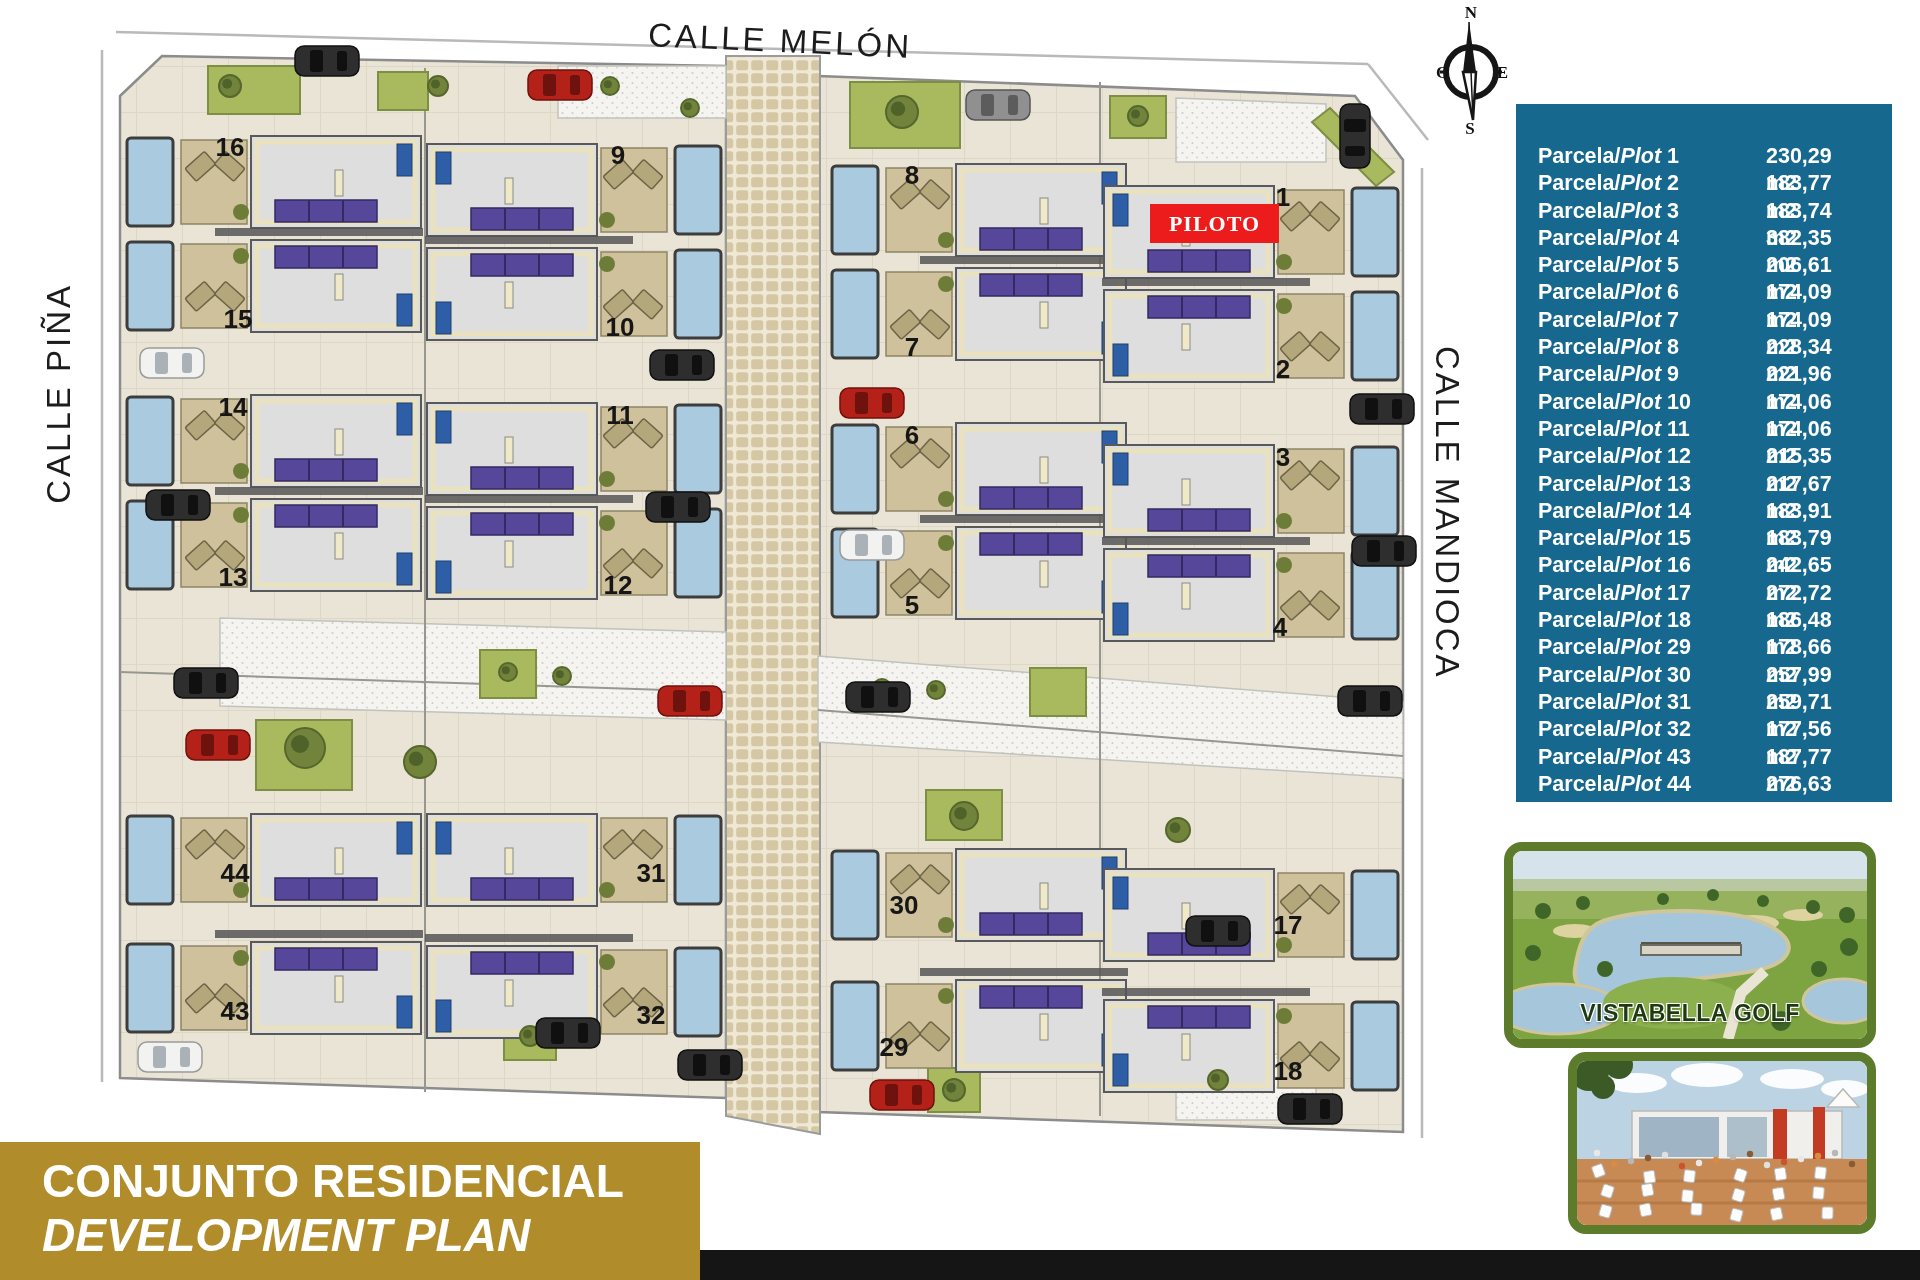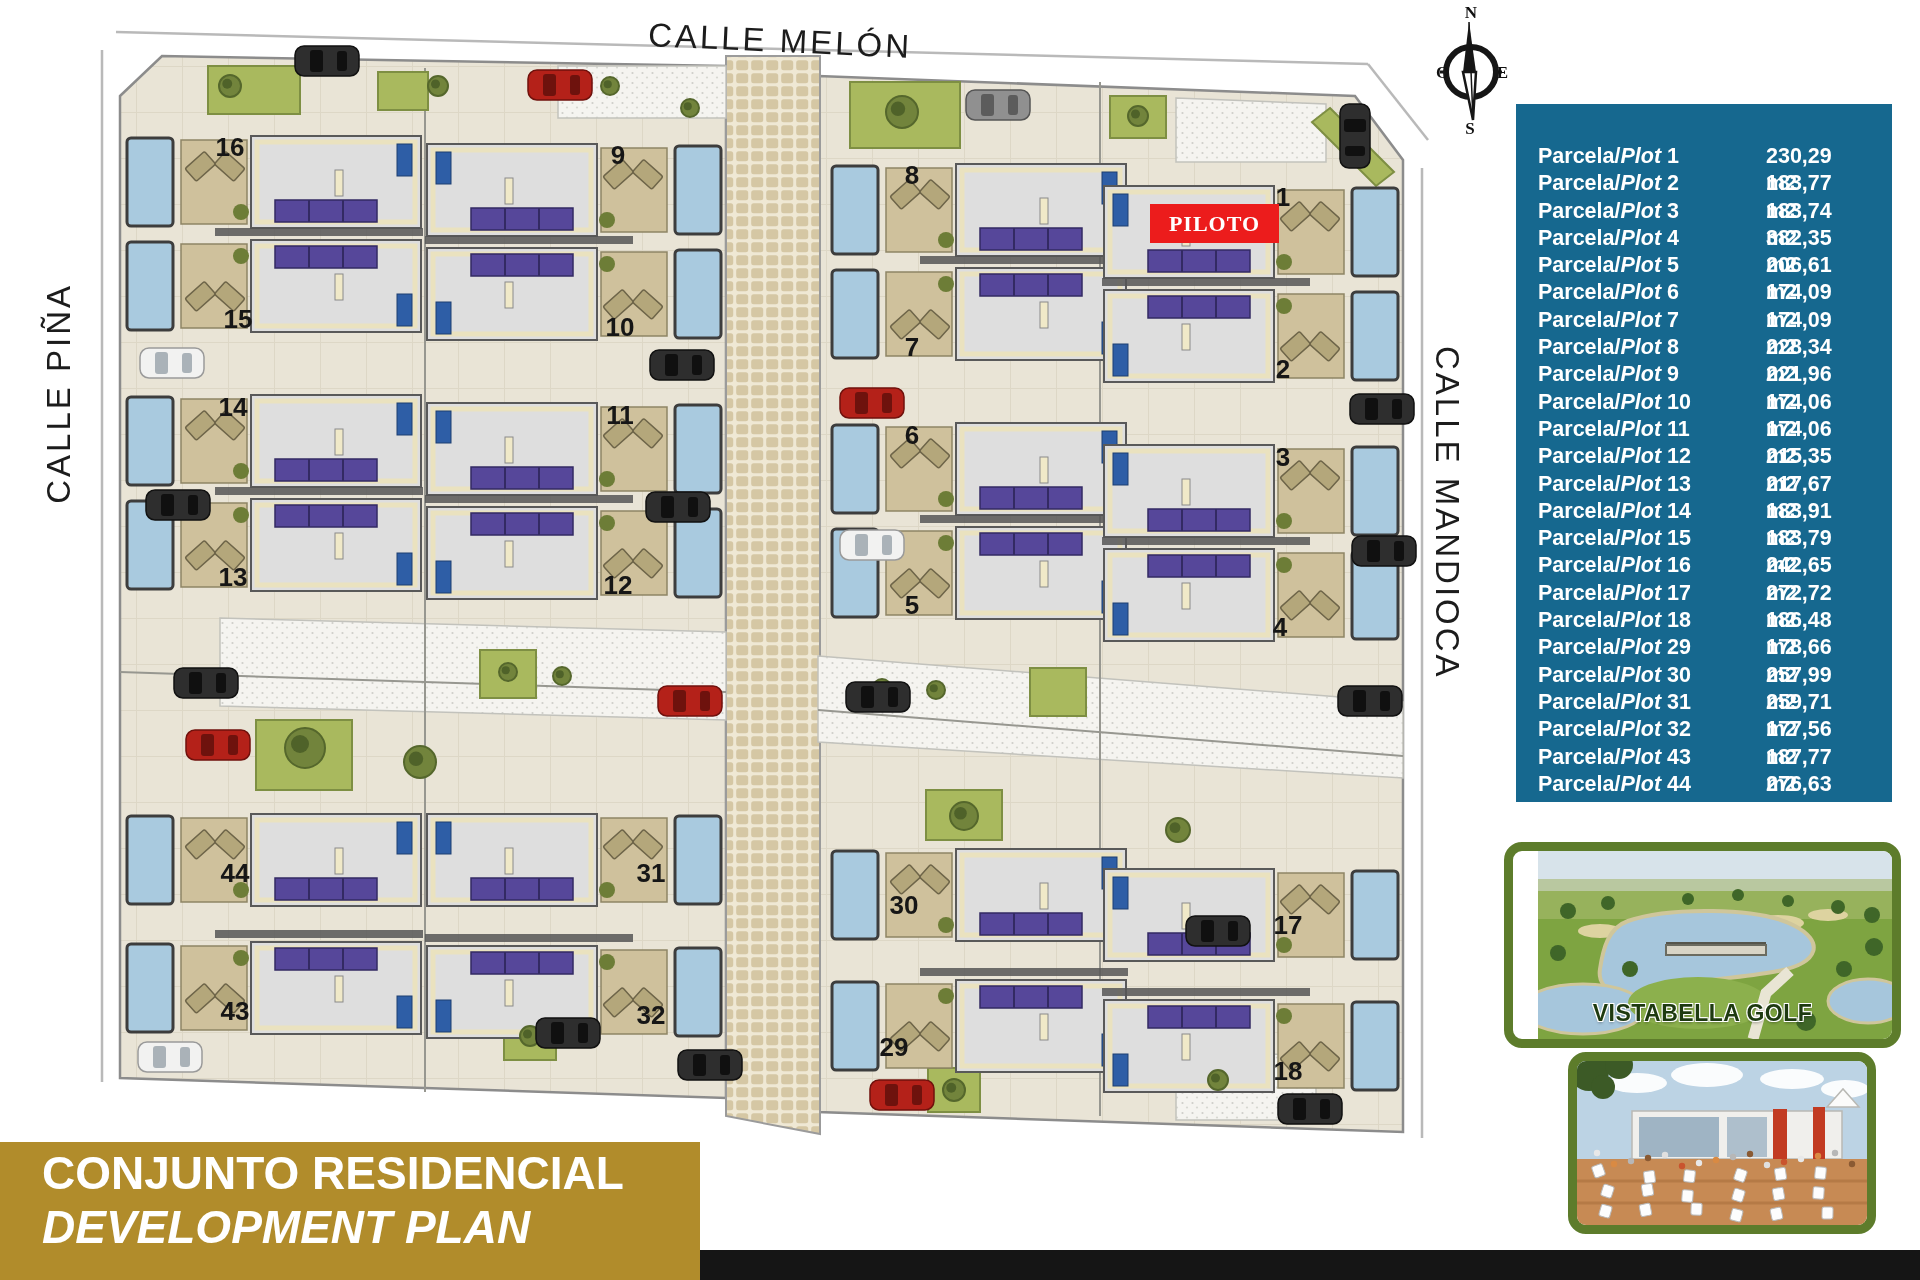--- a/index.html
+++ b/index.html
@@ -31,29 +31,29 @@
   #plot-table{position:absolute;left:1516px;top:104px;width:376px;height:698px;
               color:#ffffff;padding:0;box-sizing:border-box;}
   #table-rows{padding:39px 24px 0 22px;}
   .trow{display:flex;height:27.3px;line-height:27.3px;font-size:21.5px;font-weight:bold;}
   .tlabel{width:228px;}
   .tlabel i{font-style:italic;}
   .tval{flex:1;}
 
   
   .photo{position:absolute;border:9px solid #5d7c2b;border-radius:18px;overflow:hidden;background:#fff;}
-  #golf-photo{left:1504px;top:842px;width:354px;height:188px;padding-left:25px;}
+  #golf-photo{left:1504px;top:842px;width:354px;height:188px;}
   #cafe-photo{left:1568px;top:1052px;width:290px;height:164px;}
   #golf-caption{position:absolute;left:0;right:0;bottom:12px;text-align:center;
       font-size:23px;font-weight:bold;color:#1e3a10;letter-spacing:.5px;
       text-shadow:-1px -1px 0 #fff,1px -1px 0 #fff,-1px 1px 0 #fff,1px 1px 0 #fff,0 2px 3px rgba(0,0,0,.35);}
 
   
   #banner{position:absolute;left:0;top:1142px;width:700px;height:138px;color:#fff;
-          padding:4px 0 0 42px;box-sizing:border-box;}
+          padding:12px 0 0 42px;box-sizing:border-box;}
   #banner .l1{font-size:46px;font-weight:bold;letter-spacing:0px;line-height:54px;}
   #banner .l2{font-size:46px;font-weight:bold;font-style:italic;line-height:54px;}
   #black-bar{position:absolute;left:700px;top:1250px;width:1220px;height:30px;}
 </style>
 </head>
 <body>
 
 <svg id="site-plan" viewBox="0 0 1340 1120">
   <defs>
     <pattern id="cobble" width="15" height="13" patternUnits="userSpaceOnUse">

